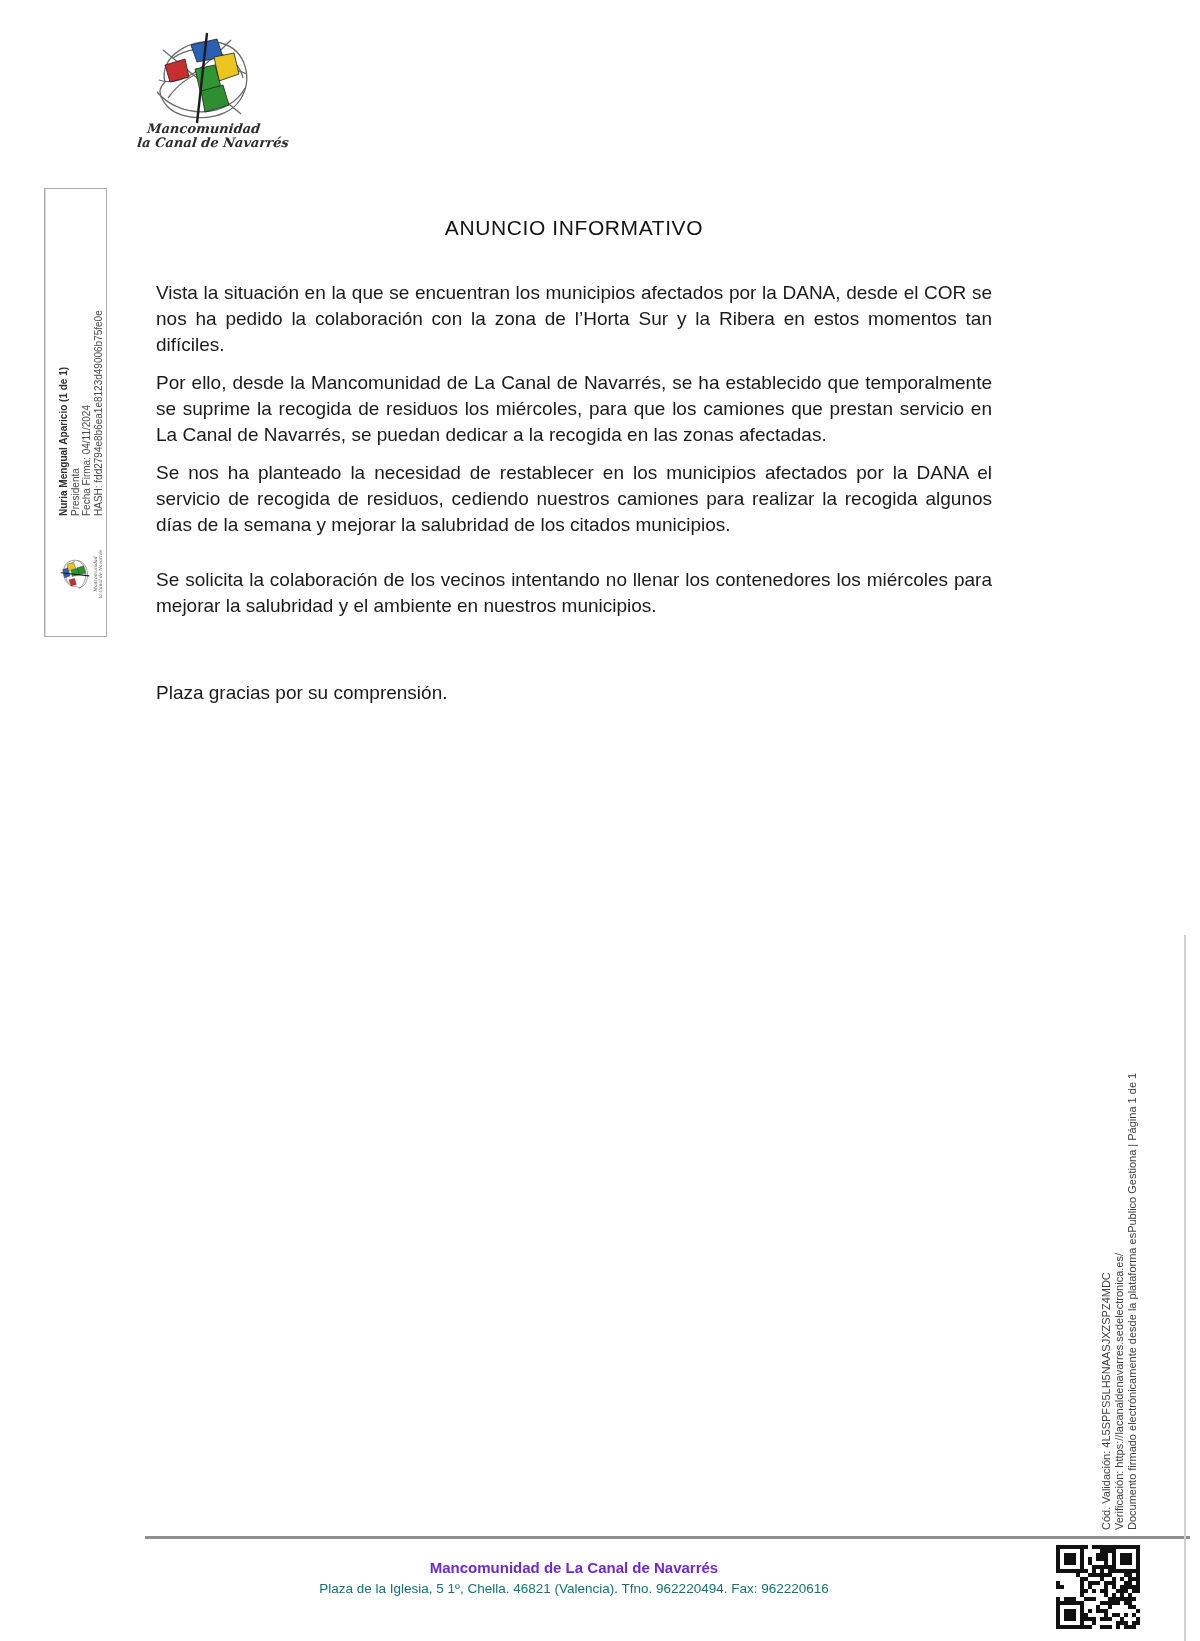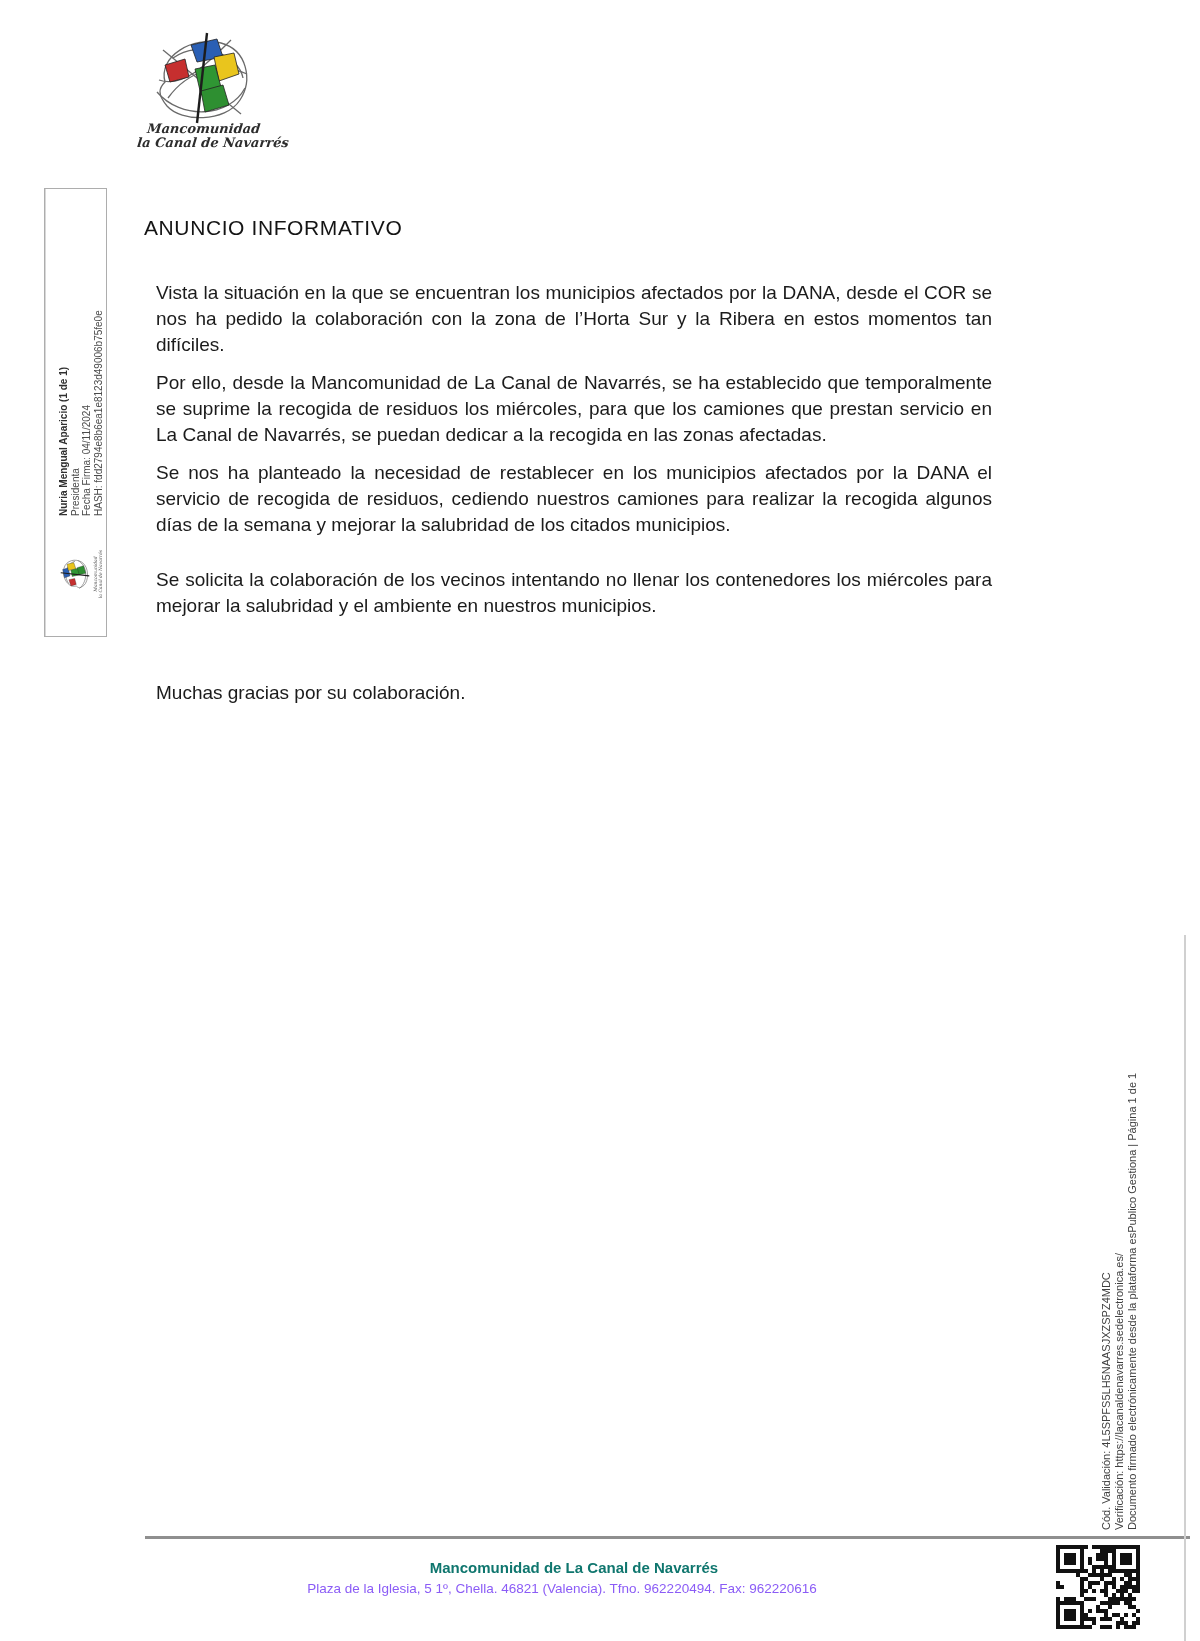--- a/index.html
+++ b/index.html
@@ -30,21 +30,21 @@
     position:absolute;left:14px;top:420px;width:70px;
     transform:rotate(-90deg);transform-origin:0 0;text-align:center;
   }
   .sig-mini .mini-script{
     font-family:"DejaVu Serif",serif;font-style:italic;font-size:4.5px;
     line-height:5px;color:#555;margin-top:-2px;white-space:nowrap;
   }
   
   .doc-main{position:absolute;left:144px;top:216px;width:860px;}
   .doc-title{
-    margin:0 0 40px 0;text-align:left;font-size:21px;font-weight:400;
+    margin:0 0 40px 0;text-align:center;font-size:21px;font-weight:400;
     letter-spacing:.6px;color:#141414;
   }
   .doc-main p{
     margin:12px;font-size:19px;line-height:26px;text-align:justify;
     color:#1b1b1b;
   }
   .doc-main p.gap-sm{margin-top:9px;}
   .doc-main p.gap-p4{margin-top:63px;}
   .doc-main p.gap-p5{margin-top:29px;}
   .doc-main p.gap-p6{margin-top:61px;text-align:left;}
@@ -62,25 +62,25 @@
   }
   .qr div{width:100%;height:100%;}
   .qr .b{background:#111;}
   
   .footer-rule{
     position:absolute;left:145px;top:1536px;width:1045px;height:3px;
     background:#8f8f8f;
   }
   .footer-org{
     position:absolute;left:144px;top:1559px;width:860px;text-align:center;
-    font-size:15px;font-weight:bold;color:#0f766e;
+    font-size:15px;font-weight:bold;color:#6d28d9;
   }
   .footer-addr{
-    position:absolute;left:92px;top:1581px;width:940px;text-align:center;
-    font-size:13.5px;color:#8b5cf6;
+    position:absolute;left:104px;top:1581px;width:940px;text-align:center;
+    font-size:13.5px;color:#0f766e;
   }
   
   .edge-line{
     position:absolute;left:1184px;top:935px;width:2px;height:706px;
     background:#d0d0d0;
   }
 </style>
 </head>
 <body>
 
@@ -140,21 +140,21 @@
       </div>
     </div>
   </div>
 
   <div class="doc-main">
     <h1 class="doc-title">ANUNCIO INFORMATIVO</h1>
     <p>Vista la situación en la que se encuentran los municipios afectados por la DANA, desde el COR se nos ha pedido la colaboración con la zona de l’Horta Sur y la Ribera en estos momentos tan difíciles.</p>
     <p class="gap-sm">Por ello, desde la Mancomunidad de La Canal de Navarrés, se ha establecido que temporalmente se suprime la recogida de residuos los miércoles, para que los camiones que prestan servicio en La Canal de Navarrés, se puedan dedicar a la recogida en las zonas afectadas.</p>
     <p class="gap-sm">Se nos ha planteado la necesidad de restablecer en los municipios afectados por la DANA el servicio de recogida de residuos, cediendo nuestros camiones para realizar la recogida algunos días de la semana y mejorar la salubridad de los citados municipios.</p>
     <p class="gap-p5">Se solicita la colaboración de los vecinos intentando no llenar los contenedores los miércoles para mejorar la salubridad y el ambiente en nuestros municipios.</p>
-    <p class="gap-p6">Muchas gracias por su colaboración.</p>
+    <p class="gap-p6">Plaza gracias por su comprensión.</p>
   </div>
 
   <div class="side-validation">
     <div>Cód. Validación: 4L5SPFS5LH5NAASJXZSPZ4MDC</div>
     <div>Verificación: https://lacanaldenavarres.sedelectronica.es/</div>
     <div>Documento firmado electrónicamente desde la plataforma esPublico Gestiona | Página 1 de 1</div>
   </div>
 
   <div class="qr">
       <div class="b"></div>

